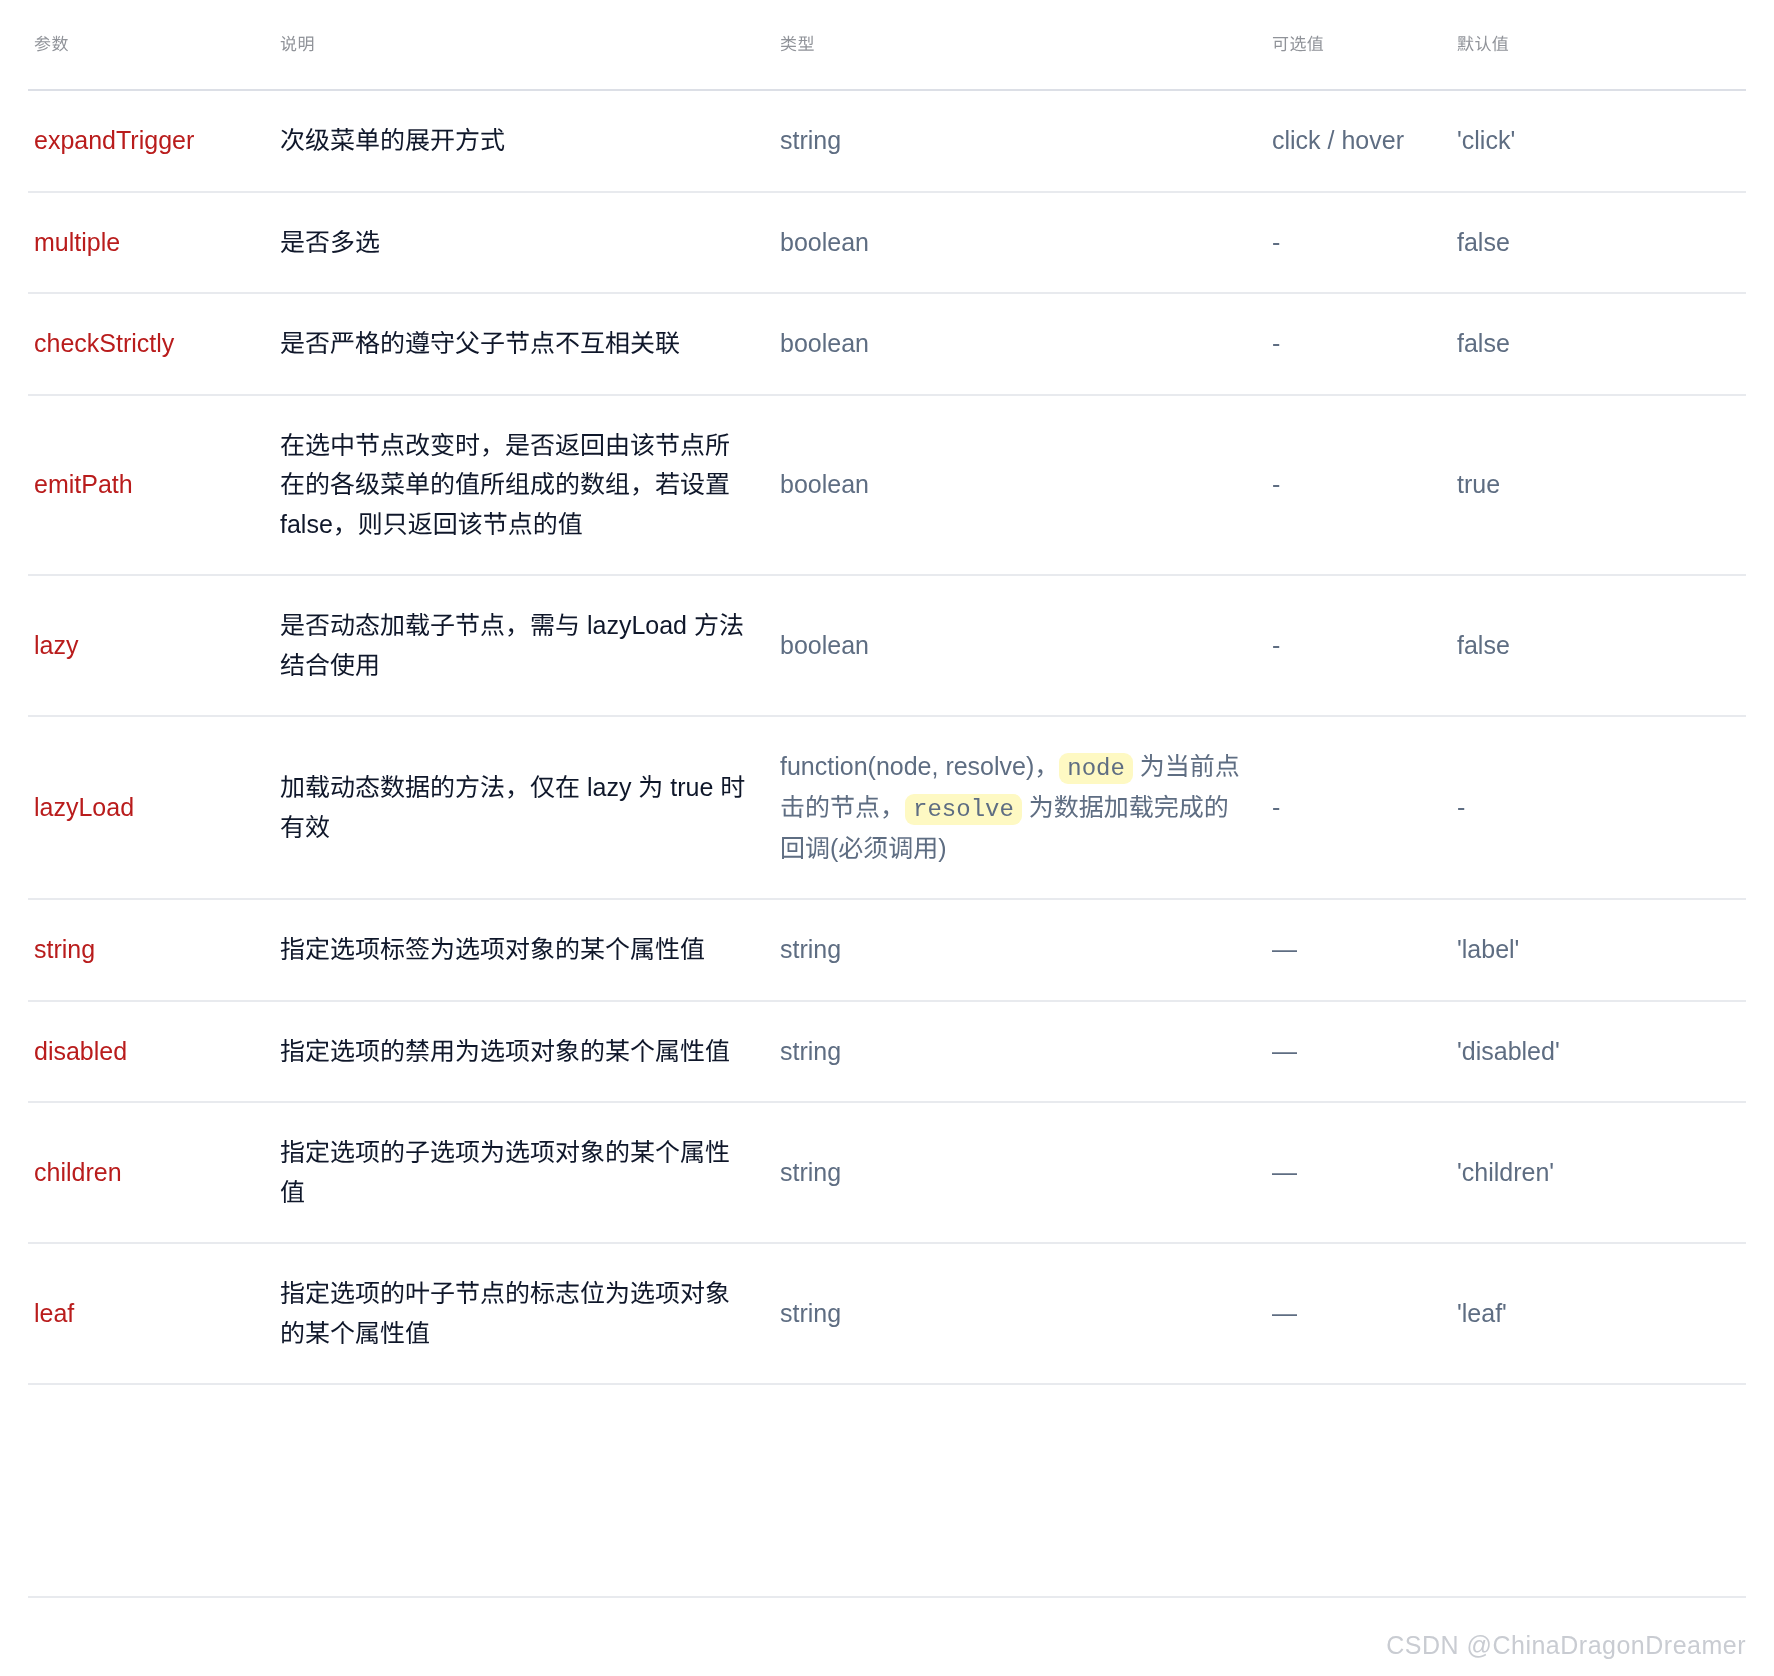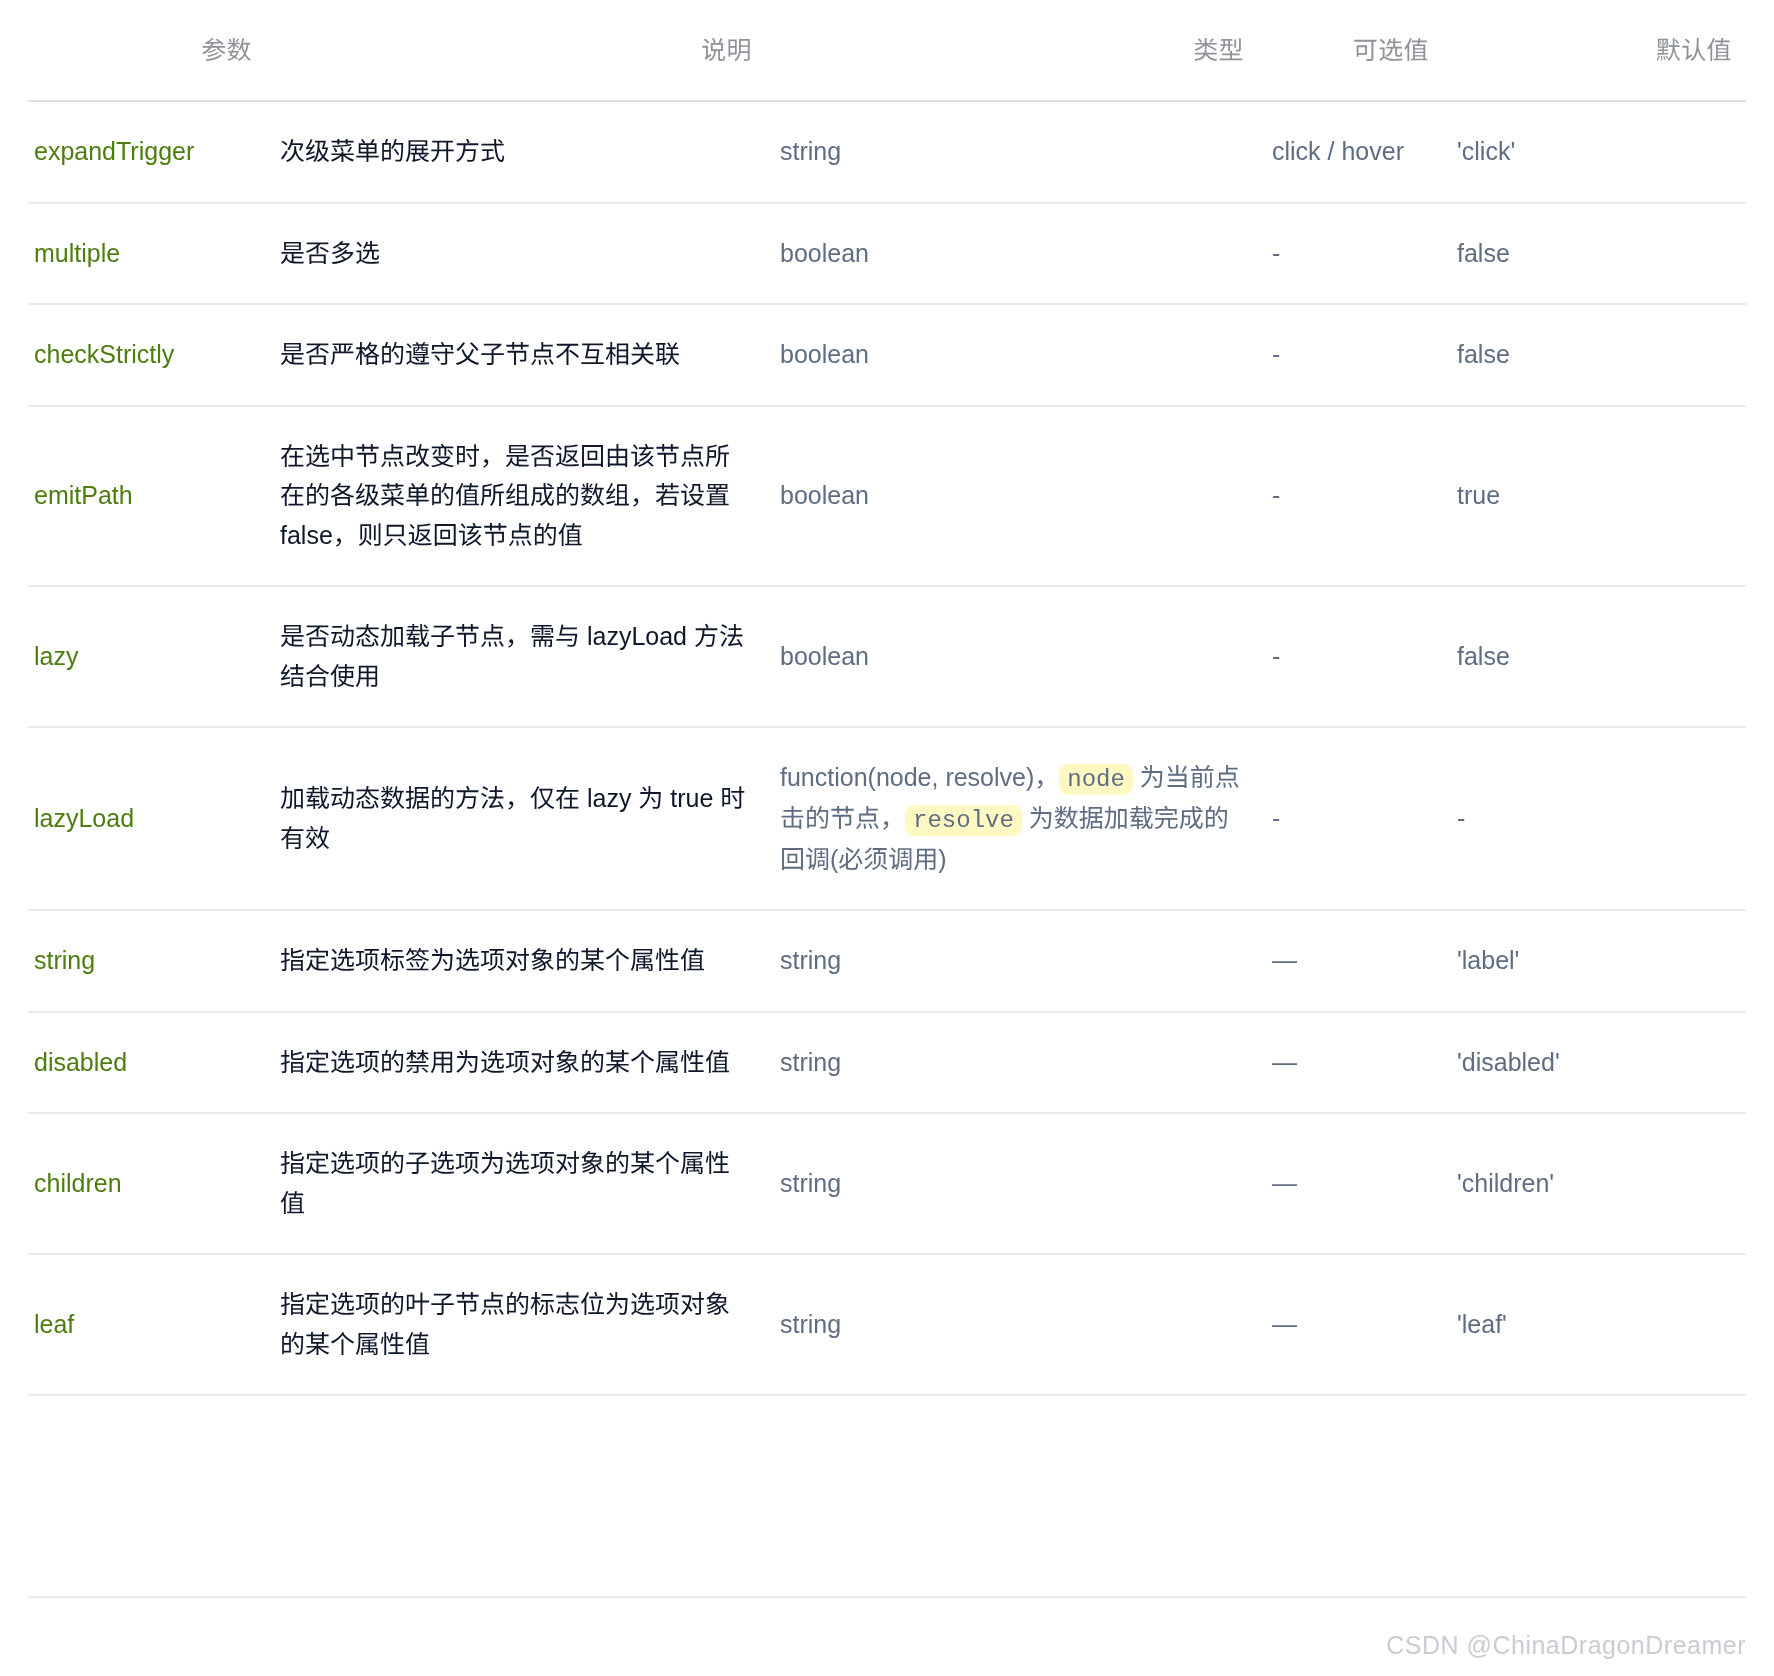--- a/index.html
+++ b/index.html
@@ -34,45 +34,45 @@
     font-size: 25px;
   }
 
   table.props-table col.c-param    { width: 238px; }
   table.props-table col.c-desc     { width: 500px; }
   table.props-table col.c-type     { width: 492px; }
   table.props-table col.c-options  { width: 185px; }
   table.props-table col.c-default  { width: 303px; }
 
   thead th {
-    text-align: right;
+    text-align: left;
     font-weight: normal;
     color: #909399;
-    font-size: 25px;
+    font-size: 17px;
     padding: 30px 14px 34px 14px;
     vertical-align: bottom;
     letter-spacing: 0.4px;
   }
   thead tr {
     border-bottom: 2px solid #dcdfe6;
   }
   thead th:first-child { padding-left: 6px; }
 
   tbody td {
     padding: 30px 14px;
     vertical-align: middle;
     color: #5e6d82;
     line-height: 1.58;
     border-bottom: 2px solid #e8eaee;
     font-size: 25px;
   }
   tbody td:first-child { padding-left: 6px; }
   tbody tr:last-child td { border-bottom: 2px solid #e8eaee; }
 
-  .cell-param  { color: #4d7c0f; white-space: nowrap; }
+  .cell-param  { color: #b91c1c; white-space: nowrap; }
   .cell-desc   { color: #0f172a; }
   .cell-type   { color: #5e6d82; }
   .cell-options{ color: #5e6d82; }
   .cell-default{ color: #5e6d82; }
 
   code.inline-code {
     font-family: "Liberation Mono", "DejaVu Sans Mono", monospace;
     background: #fef9c3;
     border-radius: 9px;
     padding: 2px 8px;

